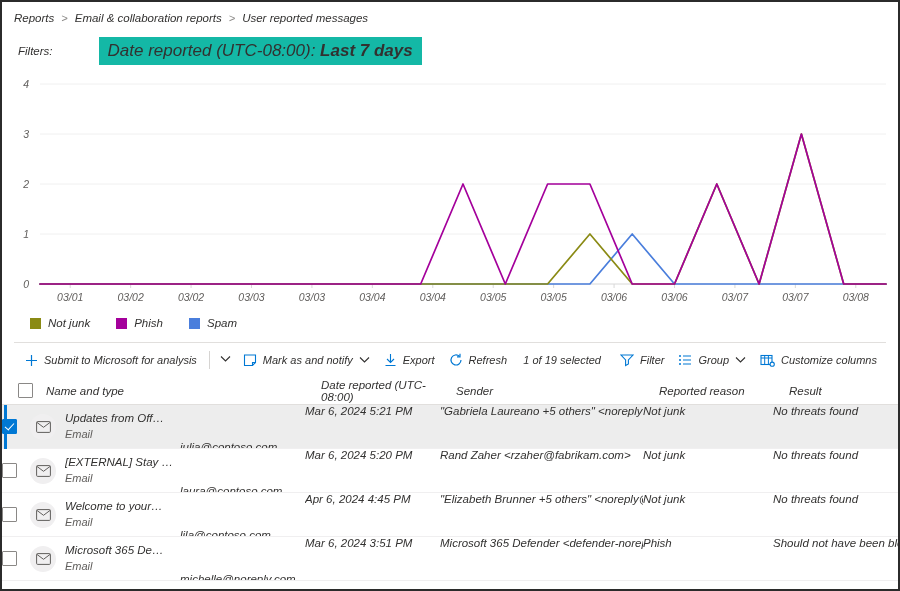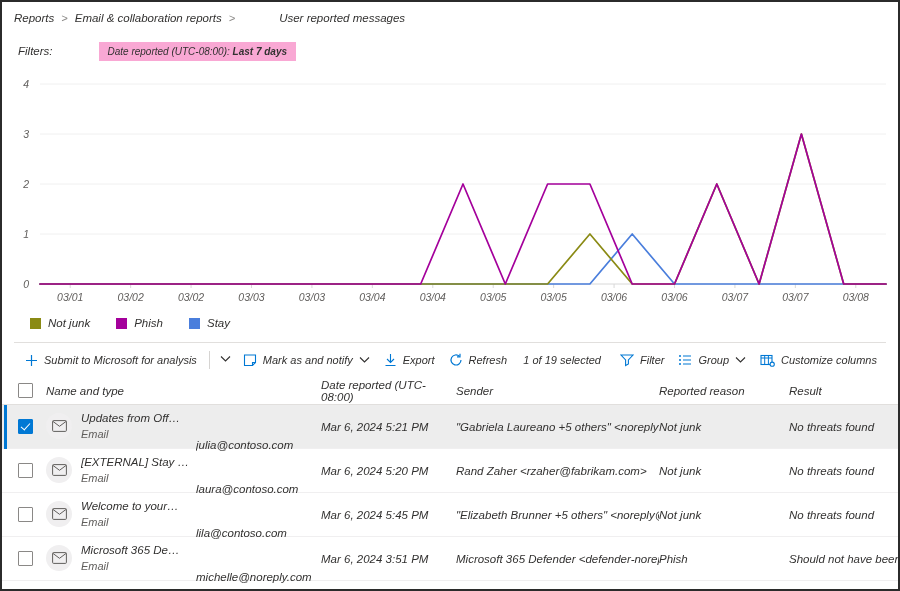--- a/index.html
+++ b/index.html
@@ -20,41 +20,41 @@
 
   
   .breadcrumb {
     display: flex; align-items: center;
     padding: 6px 0 0 12px;
     height: 26px;
     font-size: 11.5px;
     color: #323130;
   }
   .crumb { color: #323130; cursor: pointer; white-space: nowrap; }
-  .crumb.last { color: #323130; margin-left: 37px; }
+  .crumb.last { color: #323130; }
   .crumb-sep {
     color: #8a8886; margin: 0 7px; font-size: 11px;
     user-select: none;
   }
 
   
   .filters-row {
     display: flex; align-items: center;
     padding-left: 16px;
     height: 30px;
     margin-top: 8px;
     font-size: 11.5px;
     color: #323130;
     gap: 38px;
   }
   .filters-label { margin-right: 8px; }
   .filter-chip {
-    background: #f9a8d4;
+    background: #14b8a6;
     padding: 4px 9px;
-    font-size: 10px;
+    font-size: 17px;
     color: #323130;
     white-space: nowrap;
     cursor: pointer;
   }
   .filter-chip b { font-weight: 700; }
 
   
   .chart-wrap {
     position: relative;
     margin-top: 6px;
@@ -115,23 +115,22 @@
   .table { width: 100%; }
   .thead {
     display: flex; align-items: center;
     height: 28px;
     padding-left: 16px;
     border-bottom: 1px solid #e1dfdd;
     font-size: 11.5px;
     color: #323130;
   }
   .row {
-    display: flex; align-items: center;
+    display: flex; 
     height: 44px;
-    padding-left: 16px;
     border-bottom: 1px solid #f0eff0;
     font-size: 11.5px;
     color: #323130;
     cursor: pointer;
   }
   .row.selected { background: #ededed; }
   .row.selected::before {
     content: "";
     position: absolute; left: 2px;
     width: 3px; height: 44px;
@@ -249,21 +248,21 @@
       <div class="legend-item">
         <span class="legend-swatch" style="background: rgb(138, 138, 20);"></span>
         <span class="legend-label">Not junk</span>
       </div>
       <div class="legend-item">
         <span class="legend-swatch" style="background: rgb(164, 0, 155);"></span>
         <span class="legend-label">Phish</span>
       </div>
       <div class="legend-item">
         <span class="legend-swatch" style="background: rgb(74, 126, 220);"></span>
-        <span class="legend-label">Stay</span>
+        <span class="legend-label">Spam</span>
       </div>
     </div>
 
   <div class="hr"></div>
 
   <div class="toolbar">
 
     <div class="tb-btn">
       <span class="ico">
         <svg width="13" height="13" viewBox="0 0 13 13">
@@ -422,21 +421,21 @@
                 <rect x="0.6" y="0.6" width="13.8" height="10.8" rx="1" stroke="#605e5c" stroke-width="1" fill="none"></rect>
                 <path d="M0.8 1.3l6.7 5 6.7-5" stroke="#605e5c" stroke-width="1" fill="none"></path>
               </svg>
             </span>
             <span class="name-block">
               <span class="name-main">Welcome to your…</span>
               <span class="name-sub">Email</span>
             </span>
           </div>
           <div class="c-by ellipsis">lila@contoso.com</div>
-          <div class="c-date ellipsis">Mar 6, 2024 5:45 PM</div>
+          <div class="c-date ellipsis">Apr 6, 2024 4:45 PM</div>
           <div class="c-sender ellipsis">"Elizabeth Brunner  +5 others" &lt;noreply@ya…</div>
           <div class="c-reason ellipsis">Not junk</div>
           <div class="c-result ellipsis">No threats found</div>
         </div>
         <div class="row row-rel">
           <div class="c-check">
             <span class="chk"></span>
           </div>
           <div class="c-name">
             <span class="avatar">

